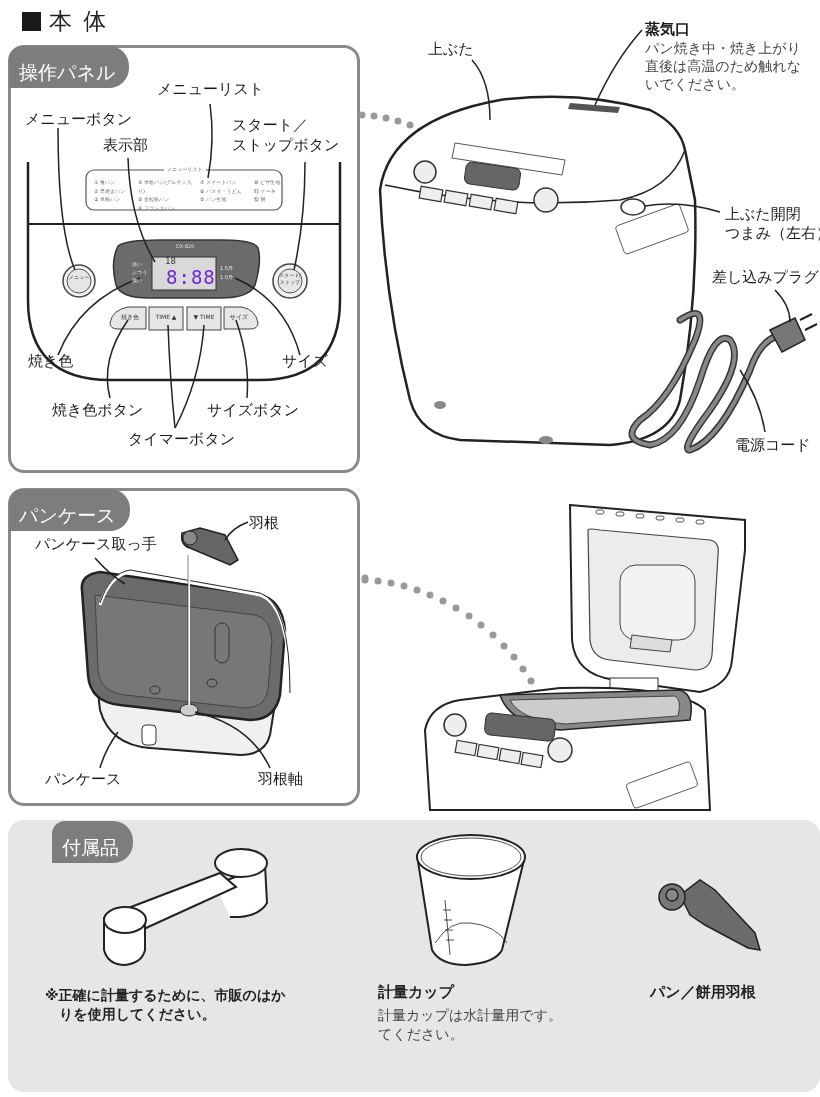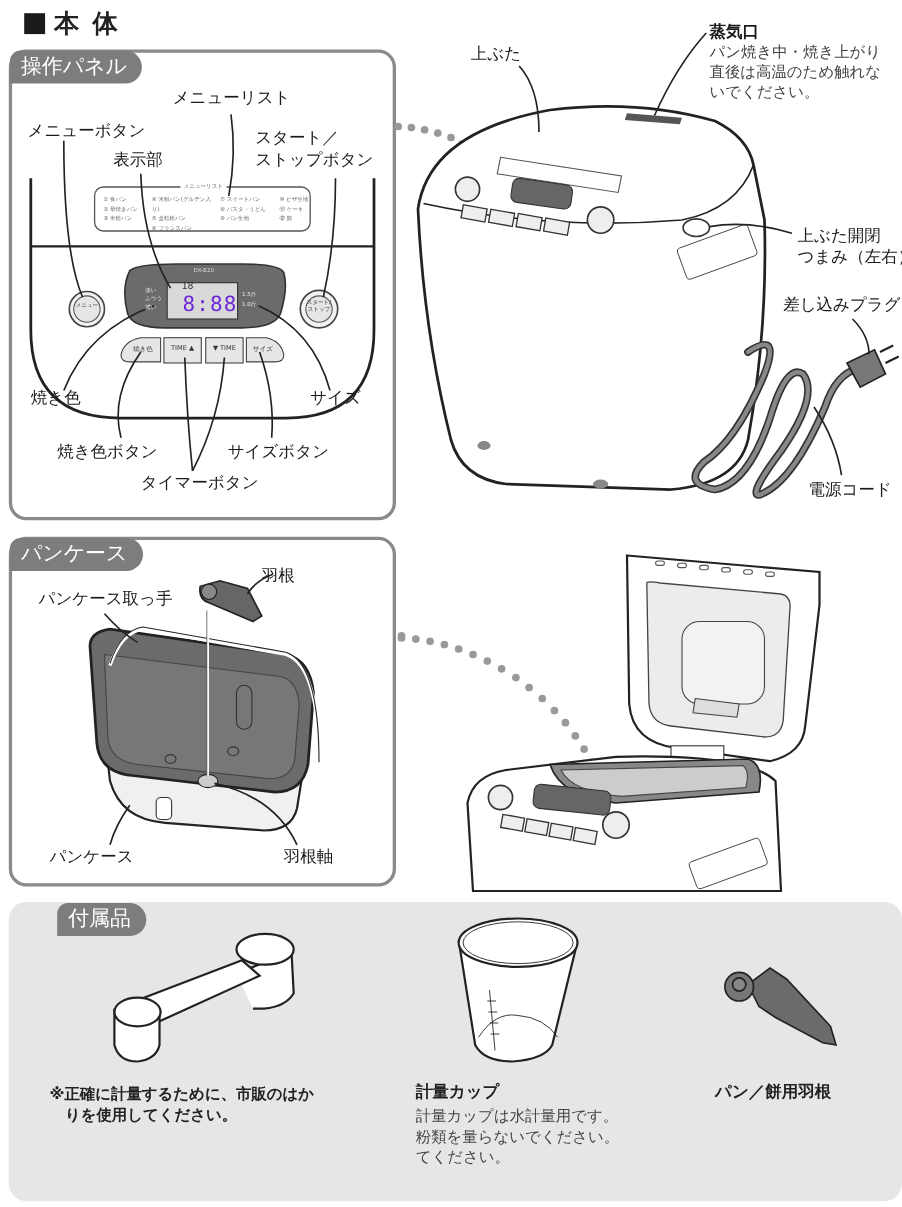--- a/index.html
+++ b/index.html
@@ -1,21 +1,21 @@
 <!DOCTYPE html>
 <html><head>
 <meta charset="utf-8">
 <style>
   * { box-sizing: border-box; margin: 0; padding: 0; }
   body { width: 820px; height: 1097px; background: #ffffff; font-family: "DejaVu Sans", sans-serif; color: #222; position: relative; overflow: hidden; }
   .abs { position: absolute; }
-  .title { left: 12px; top: 6px; font-size: 23px; font-weight: bold; letter-spacing: 2px; display: flex; align-items: center; gap: 8px; padding-left: 10px; }
+  .title { left: 12px; top: 6px; font-size: 23px; font-weight: normal; letter-spacing: 2px; display: flex; align-items: center; gap: 8px; padding-left: 10px; }
   .title .sq { width: 19px; height: 19px; background: #1a1a1a; display: inline-block; }
   .panel { border: 3px solid #8a8a8a; border-radius: 16px; background: #fff; }
-  .tag { background: #7d7d7d; color: #fff; font-size: 19px; padding: 3px 14px 4px 10px; border-radius: 13px 20px 20px 0; line-height: 1.2; }
+  .tag { background: #7d7d7d; color: #fff; font-size: 19px; padding: 15px 14px 4px 10px; border-radius: 13px 20px 20px 0; line-height: 1.2; }
   .lbl { font-size: 15px; color: #1a1a1a; white-space: nowrap; }
   svg { position: absolute; overflow: visible; }
   .acc-panel { background: #e6e6e6; border-radius: 16px; }
   .acc-title { font-size: 15px; font-weight: bold; }
   .acc-body { font-size: 14px; color: #444; line-height: 1.33; }
   .acc-note { font-size: 14px; font-weight: bold; line-height: 1.33; color: #222; }
   .lcd-digits { font-family: "DejaVu Sans Mono", monospace; }
 </style>
 </head>
 <body>
@@ -220,21 +220,21 @@
     <path d="M100 288 Q105 270 118 252"></path>
     <path d="M270 288 Q250 245 195 232"></path>
   </g>
 
   <g fill="#999">
     <circle cx="365" cy="98" r="3.5"></circle>
   </g>
 </svg>
 
 <div class="abs lbl" style="left:35px; top:535px;">パンケース取っ手</div>
-<div class="abs lbl" style="left:238px; top:514px;">羽根</div>
+<div class="abs lbl" style="left:249px; top:514px;">羽根</div>
 <div class="abs lbl" style="left:45px; top:770px;">パンケース</div>
 <div class="abs lbl" style="left:258px; top:770px;">羽根軸</div>
 
 <svg style="left:360px; top:480px;" width="460" height="330">
   <g fill="#999">
     <circle cx="5" cy="100" r="3.5"></circle>
       <circle cx="18" cy="101" r="3.5"></circle>
       <circle cx="31" cy="103" r="3.5"></circle>
       <circle cx="44" cy="106" r="3.5"></circle>
       <circle cx="57" cy="110" r="3.5"></circle>
@@ -321,18 +321,17 @@
   <div class="acc-note" style="margin-top:3px;">
     <div>※正確に計量するために、市販のはか</div>
     <div>　りを使用してください。</div>
   </div>
 </div>
 
 <div class="abs" style="left:378px; top:983px; width:260px;">
   <div class="acc-title">計量カップ</div>
   <div class="acc-body" style="margin-top:4px;">
     <div>計量カップは水計量用です。</div>
-    <div>粉類を量らないでください。</div>
     <div>てください。</div>
   </div>
 </div>
 
 <div class="abs acc-title" style="left:650px; top:983px;">パン／餅用羽根</div>
 
 </body></html>

